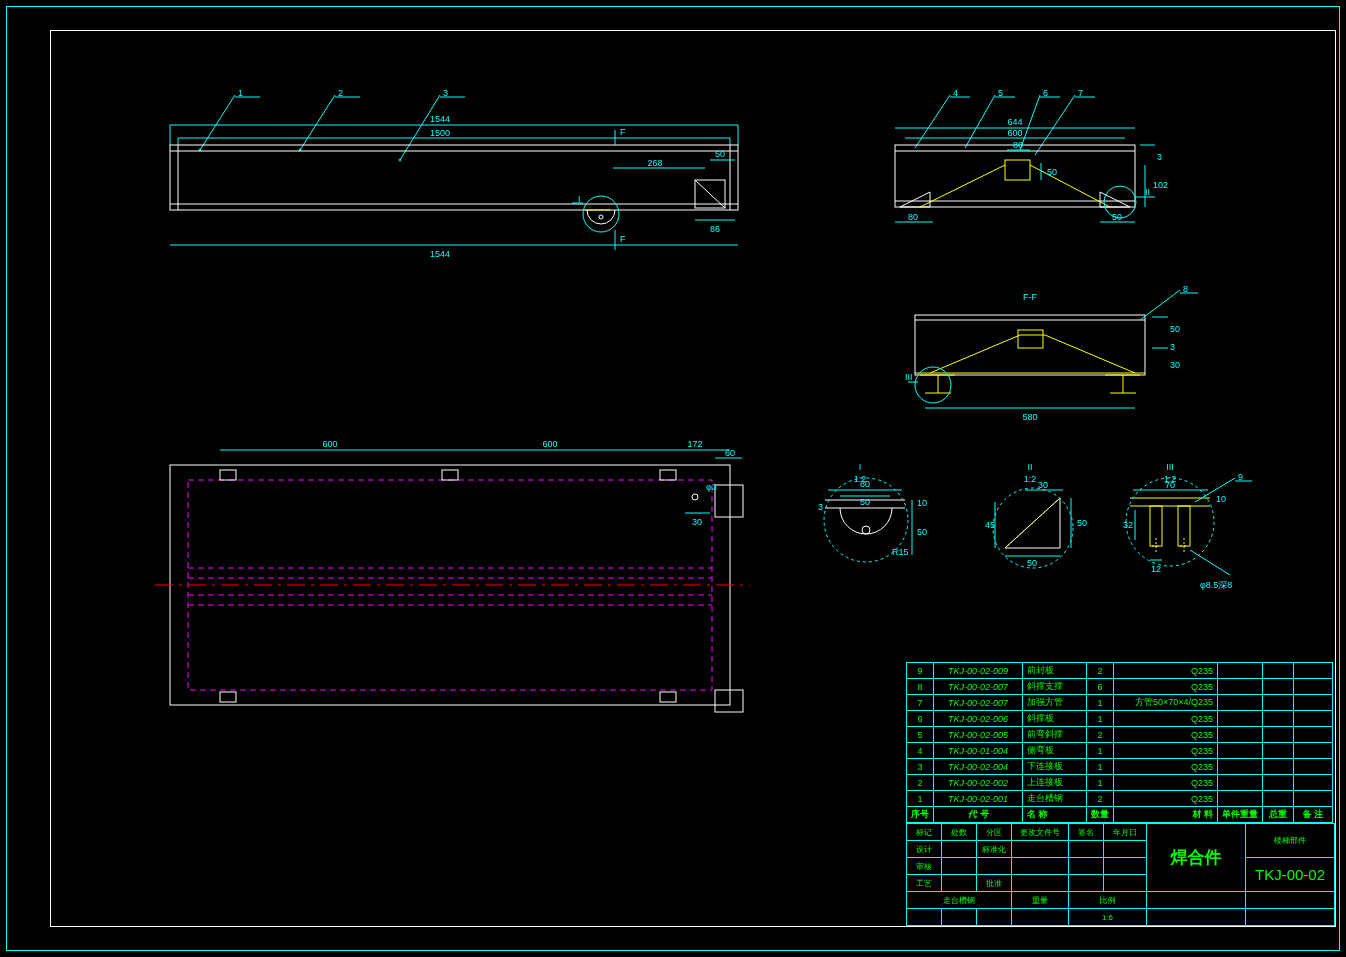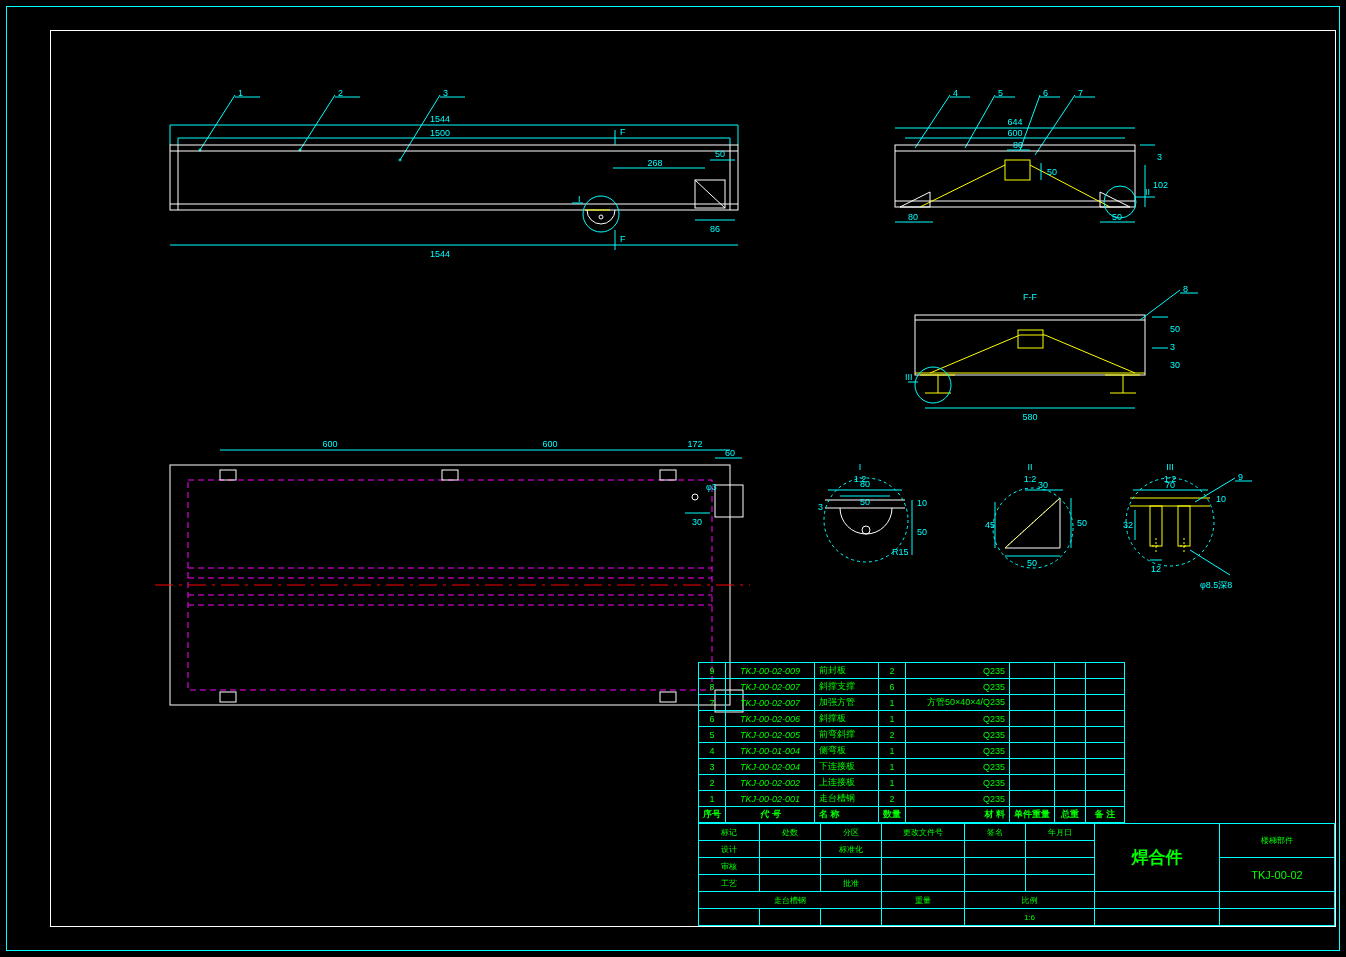--- a/index.html
+++ b/index.html
@@ -58,21 +58,21 @@
   table.bom .wt   { width: 22px; font-family: Liberation Serif, serif; }
   table.bom .note { width: 30px; margin-top: 40px; }
 
   table.tb {
     border-collapse: collapse;
   }
   table.tb td {
     border: 1px solid #00ffff;
     text-align: center;
     height: 16px;
-    padding: 0 17px;
+    padding: 0 4px;
     font-size: 8px;
     white-space: nowrap;
   }
 
   .tech-req {
     position: absolute;
     left: 700px;
     top: 740px;
     color: #00ff00;
     font-size: 11px;
@@ -340,21 +340,21 @@
             <td class="mat">Q235</td>
             <td class="wt"></td>
             <td class="wt"></td>
             <td class="note"></td>
           </tr>
           <tr>
             <td class="idx">7</td>
             <td class="code">TKJ-00-02-007</td>
             <td class="name">加强方管</td>
             <td class="qty">1</td>
-            <td class="mat">方管50×40×4/Q235</td>
+            <td class="mat">方管50×70×4/Q235</td>
             <td class="wt"></td>
             <td class="wt"></td>
             <td class="note"></td>
           </tr>
           <tr>
             <td class="idx">6</td>
             <td class="code">TKJ-00-02-006</td>
             <td class="name">斜撑板</td>
             <td class="qty">1</td>
             <td class="mat">Q235</td>
@@ -447,21 +447,21 @@
             <td></td>
             <td></td>
       </tr>
       <tr>
         <td>审核</td>
             <td></td>
             <td></td>
             <td></td>
             <td></td>
             <td></td>
-        <td rowspan="2" colspan="2" style="font-size:11px">TKJ-00-02</td>
+        <td rowspan="2" colspan="2" style="font-size:15px">TKJ-00-02</td>
       </tr>
       <tr>
         <td>工艺</td>
             <td></td>
             <td>批准</td>
             <td></td>
             <td></td>
             <td></td>
       </tr>
       <tr>

